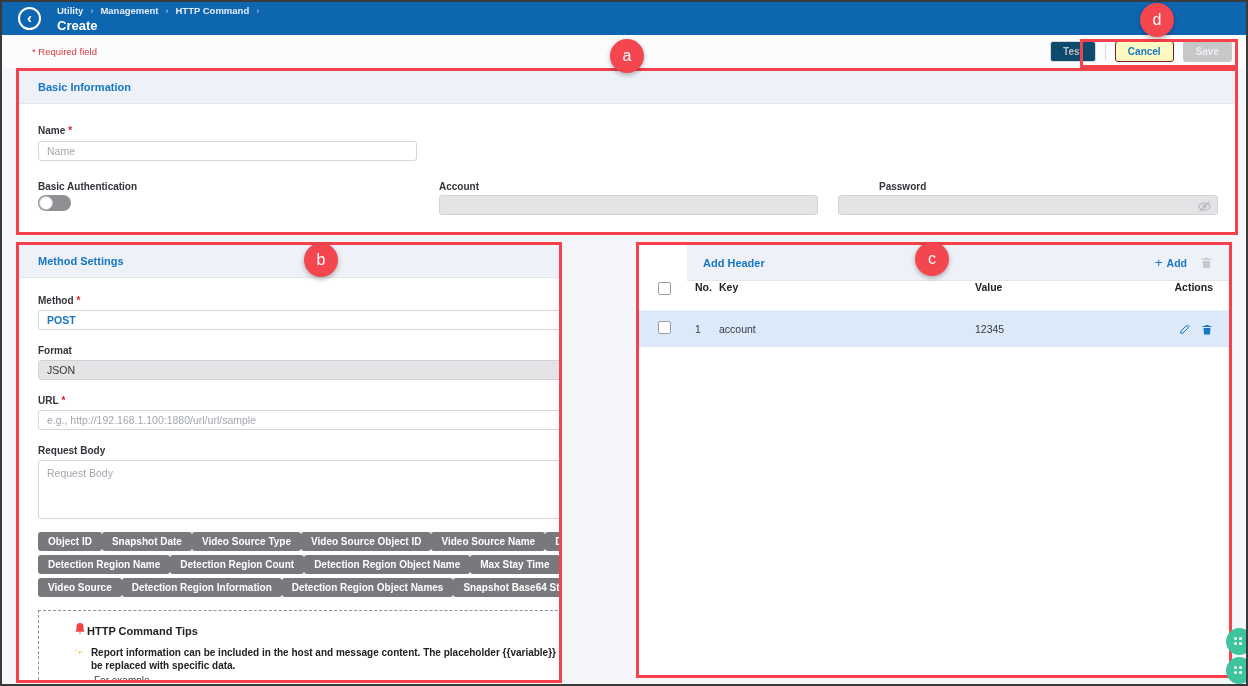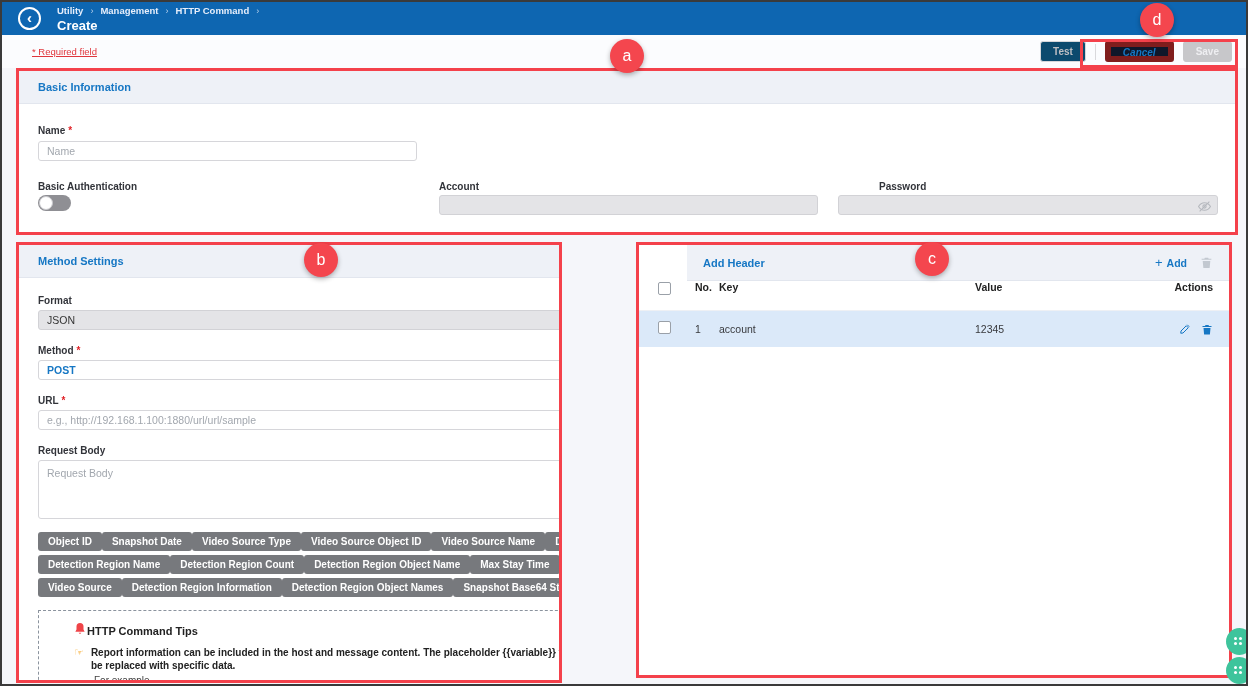--- a/index.html
+++ b/index.html
@@ -15,27 +15,27 @@
               border-radius:50%; display:flex; align-items:center; justify-content:center; cursor:pointer; }
   .back-chevron { color:#fff; font-size:15px; line-height:1; margin-top:-2px; font-weight:bold; }
   .bc-wrap { position:absolute; left:55px; top:3px; }
   .breadcrumb { display:flex; align-items:center; gap:7px; }
   .bc-item { color:#e6eefb; font-size:9.5px; font-weight:bold; cursor:pointer; }
   .bc-sep { color:#bcd2ec; font-size:9px; }
   .page-title { color:#ffffff; font-size:13px; font-weight:bold; margin-top:2px; }
 
   
   .toolbar { position:absolute; left:0; top:33px; right:0; height:33px; background:#fbfcfe; }
-  .required-note { position:absolute; left:30px; top:11px; color:#e0363c; font-size:9.5px;text-decoration:underline; }
+  .required-note { position:absolute; left:30px; top:11px; color:#e0363c; font-size:9.5px; }
   .toolbar-actions { position:absolute; right:14px; top:6px; display:flex; align-items:center; gap:9px; }
   .btn { height:21px; padding:0 12px; font-size:10px; font-weight:bold; border-radius:3px;
          font-family:"Liberation Sans", sans-serif; cursor:pointer; }
   .btn-test { background:#0c4a6e; border:1px solid #d7d7da; color:#bfbfc3; }
   .vdiv { width:1px; height:16px; background:#d9d9dc; }
-  .btn-cancel { background:#0f172a; border:6px solid #7f1d1d; color:#1677c4;font-style:italic; }
+  .btn-cancel { background:#fef9c3; border:1px solid #7f1d1d; color:#1677c4; }
   .btn-save { background:#c7c7ca; border:1px solid #c7c7ca; color:#eeeef1; }
 
   
   .panel { position:absolute; background:#fff; border:3px solid #f4414b; }
   .panel-header { height:33px; background:#eef1f7; border-bottom:1px solid #e2e6ee;
                   display:flex; align-items:center; padding:0 19px; }
   .panel-title { color:#1677c4; font-size:11px; font-weight:bold; }
 
   .panel-basic   { left:14px; top:66px;  width:1222px; height:167px; }
   .panel-method  { left:14px; top:240px; width:546px;  height:441px; overflow:hidden; }
@@ -194,36 +194,36 @@
       </div>
     </div>
   </section>
 
   <section class="panel panel-method">
     <div class="panel-header">
       <span class="panel-title">Method Settings</span>
     </div>
     <div class="ms-body">
       <div class="ms-field">
-        <label class="field-label">Format</label>
-        <input class="text-input input-disabled ms-input" disabled="" value="JSON" style="">
-      </div>
-
-      <div class="ms-field">
         <label class="field-label">
           <span>Method</span><span class="req">*</span>
         </label>
         <div class="select-box">
           <span class="select-value">POST</span>
           <span class="select-chevron">
             <svg width="10" height="6" viewBox="0 0 10 6" fill="none" stroke="#1677c4" stroke-width="1.6">
                 <polyline points="1,1 5,5 9,1"></polyline>
               </svg>
           </span>
         </div>
+      </div>
+
+      <div class="ms-field">
+        <label class="field-label">Format</label>
+        <input class="text-input input-disabled ms-input" disabled="" value="JSON" style="">
       </div>
 
       <div class="ms-field">
         <label class="field-label">
           <span>URL</span><span class="req">*</span>
         </label>
         <input class="text-input ms-input" placeholder="e.g., http://192.168.1.100:1880/url/url/sample" style="">
       </div>
 
       <div class="ms-field" style="margin-bottom:11px;">

